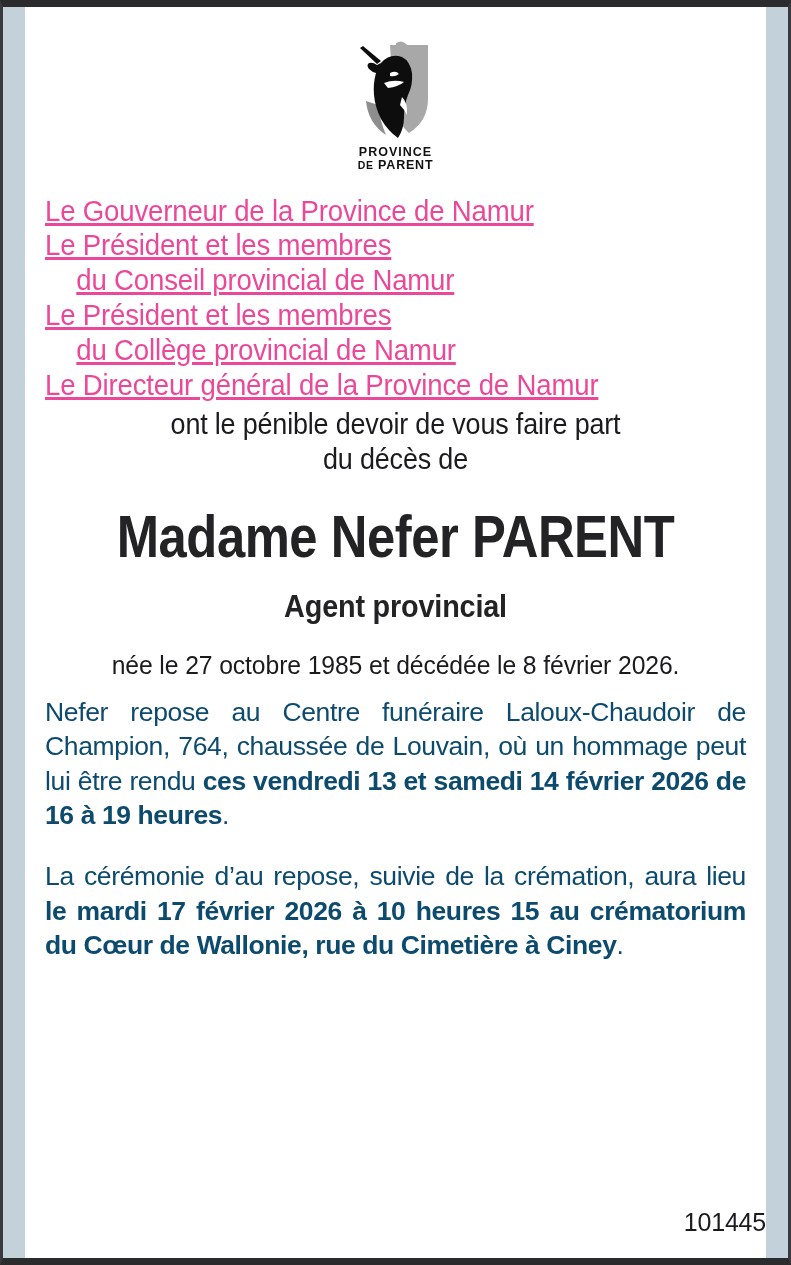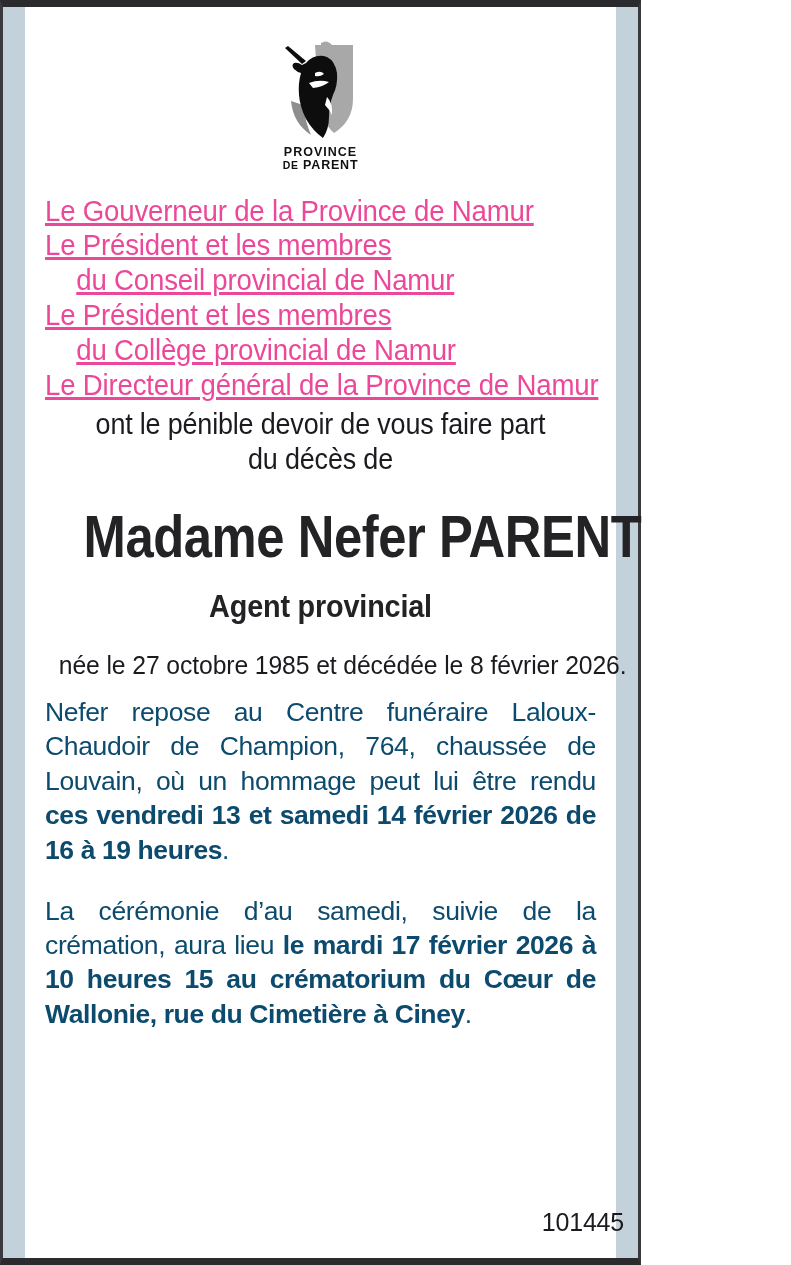--- a/index.html
+++ b/index.html
@@ -10,21 +10,21 @@
   body {
     width: 791px;
     height: 1265px;
     font-family: "Liberation Sans", sans-serif;
     overflow: hidden;
   }
 
   
   .notice {
     position: relative;
-    width: 641px;
+    width: 791px;
     height: 1265px;
     box-sizing: border-box;
     background: #ffffff;
     border-top: 7px solid #2b2b2e;
     border-bottom: 7px solid #2b2b2e;
     border-left: 3px solid #3a3a3e;
     border-right: 3px solid #3a3a3e;
   }
   .side-band {
     position: absolute;
@@ -156,21 +156,21 @@
   .closing-line {
     font-size: 27px;
     line-height: 1.22;
     white-space: nowrap;
     transform: scaleX(0.94);
     letter-spacing: -0.3px;
   }
 
   .ref-number {
     position: absolute;
-    right: 14px;
+    right: 22px;
     bottom: 21px;
     font-size: 25px;
     color: #1b1b1f;
     letter-spacing: -0.2px;
   }
 </style>
 </head>
 <body>
 
 <div class="notice">
@@ -230,19 +230,19 @@
     <div class="duty">
       <div class="duty-line">ont le pénible devoir de vous faire part</div>
       <div class="duty-line">du décès de</div>
     </div>
 
     <div class="deceased-name">Madame Nefer PARENT</div>
     <div class="deceased-role">Agent provincial</div>
     <div class="dates-line">née le 27 octobre 1985 et décédée le 8 février 2026.</div>
 
     <p class="para"><span>Nefer repose au Centre funéraire Laloux-Chaudoir de Champion, 764, chaussée de Louvain, où un hommage peut lui être rendu </span><b>ces vendredi 13 et samedi 14 février 2026 de 16 à 19 heures</b><span>.</span></p>
-    <p class="para"><span>La cérémonie d’au samedi, suivie de la crémation, aura lieu </span><b>le mardi 17 février 2026 à 10 heures 15 au crématorium du Cœur de Wallonie, rue du Cimetière à Ciney</b><span>.</span></p>
+    <p class="para"><span>La cérémonie d’au repose, suivie de la crémation, aura lieu </span><b>le mardi 17 février 2026 à 10 heures 15 au crématorium du Cœur de Wallonie, rue du Cimetière à Ciney</b><span>.</span></p>
 
 
   </div>
 
   <div class="ref-number">101445</div>
 </div>
 
 </body></html>

